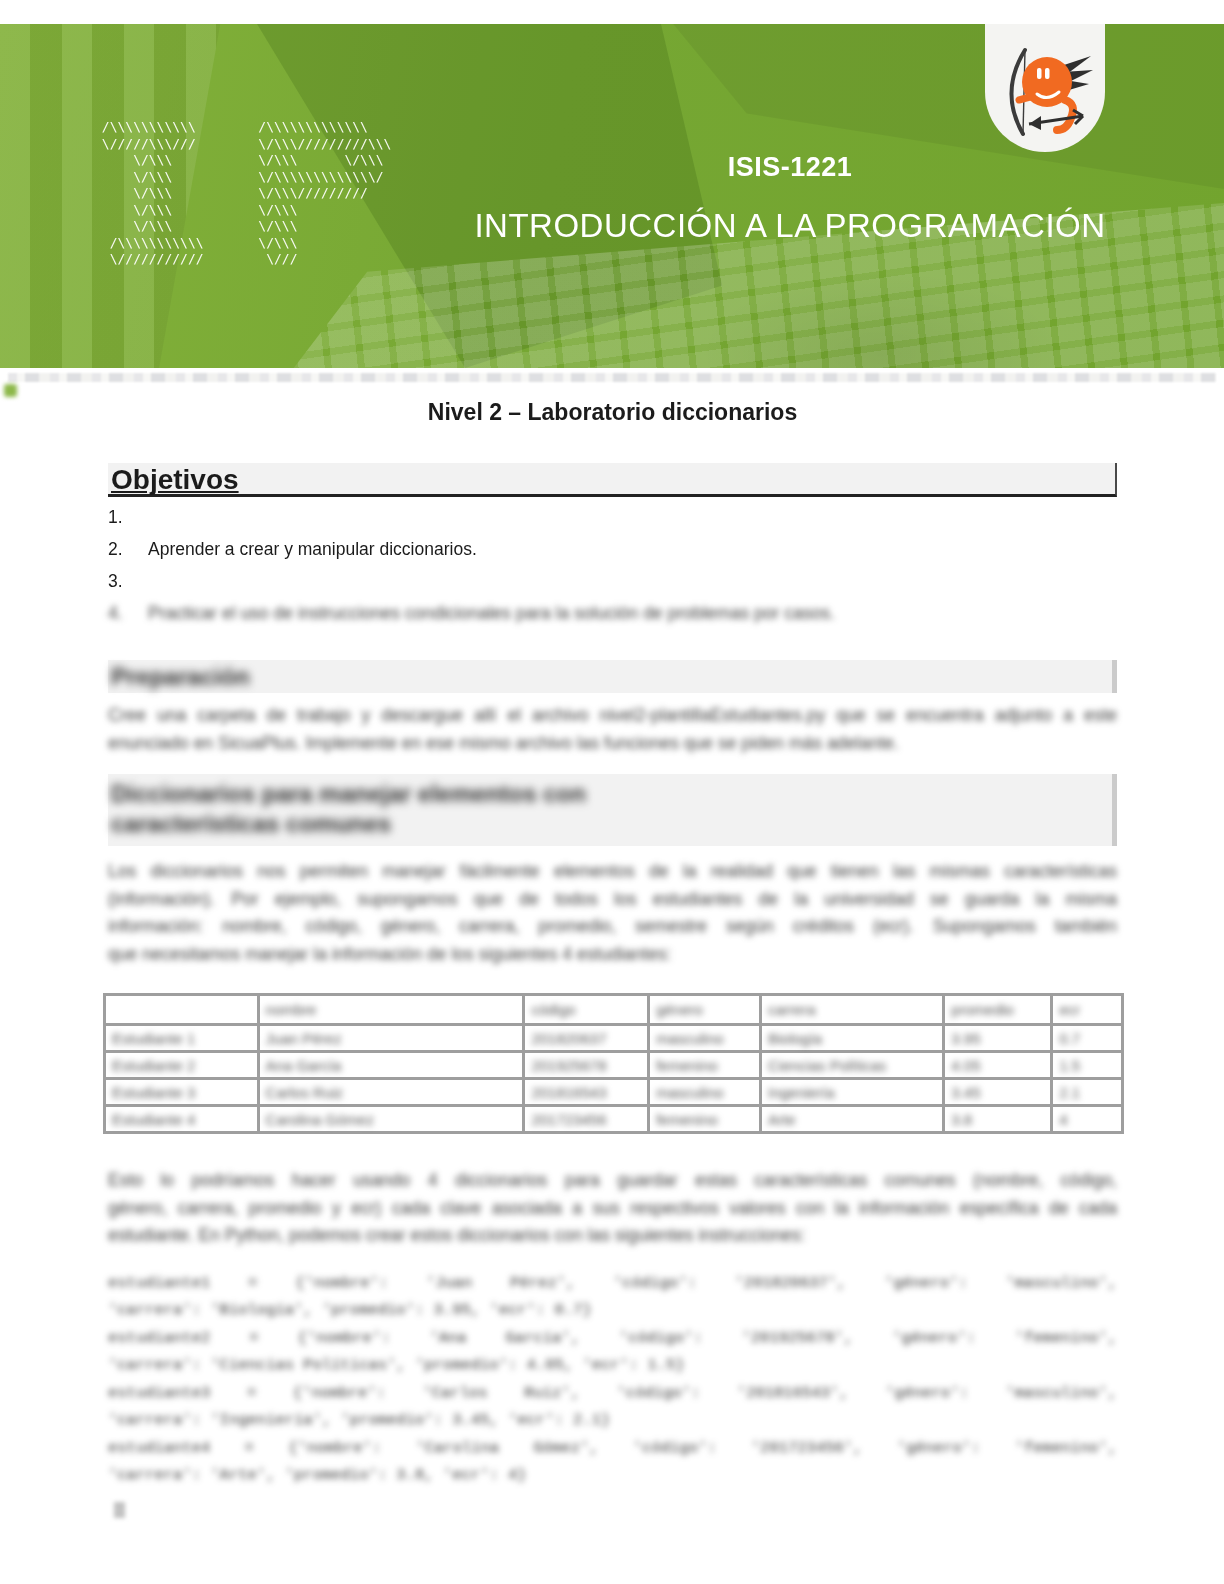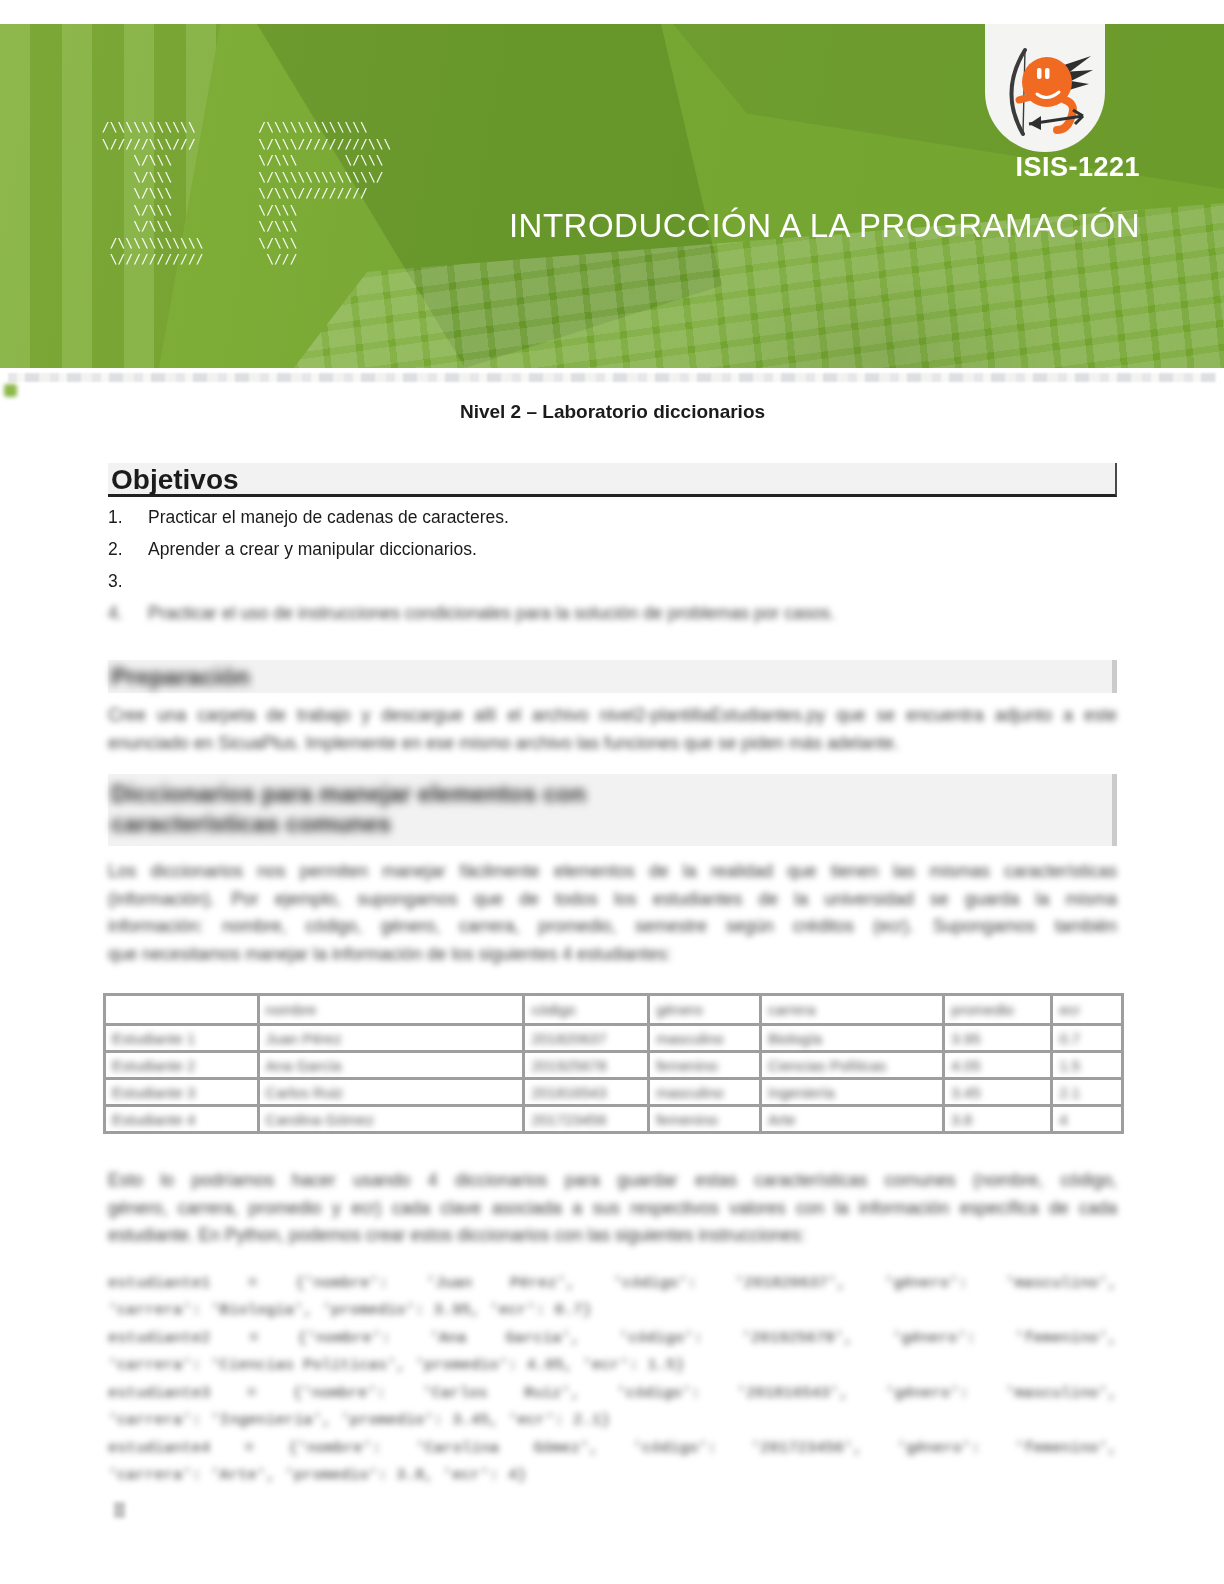--- a/index.html
+++ b/index.html
@@ -16,43 +16,43 @@
   .ph-topright { background:rgba(0,0,0,.055); clip-path:polygon(55% 0,100% 0,100% 48%,61% 26%); }
   .ph-keys { clip-path:polygon(30% 72%,100% 52%,100% 100%,24% 100%);
              background-image:
                repeating-linear-gradient(84deg, rgba(255,255,255,.13) 0 26px, rgba(255,255,255,0) 26px 33px),
                repeating-linear-gradient(-8deg, rgba(255,255,255,.10) 0 17px, rgba(255,255,255,0) 17px 24px); }
   .ph-hand { background:radial-gradient(ellipse 260px 120px at 72% 96%, rgba(0,0,0,.07), rgba(0,0,0,0) 70%); }
 
   .ascii-logo { position:absolute; left:94px; top:95px; font-family:"DejaVu Sans Mono", monospace;
                 font-size:13px; line-height:16.5px; color:rgba(255,255,255,.95); white-space:pre; }
 
-  .banner-text { position:absolute; left:440px; top:128px; width:700px; text-align:right; color:#ffffff; }
+  .banner-text { position:absolute; left:440px; top:128px; width:700px; text-align:center; color:#ffffff; }
   .course-code { font-size:27px; font-weight:bold; letter-spacing:.5px; }
   .course-title { margin-top:24px; font-size:33px; font-weight:400; letter-spacing:.5px; white-space:nowrap; }
 
   .mascot-badge { position:absolute; left:985px; top:0; width:120px; height:128px;
                   background:#f4f4f2; border-radius:0 0 60px 60px; }
   .mascot-badge svg { position:absolute; left:10px; top:18px; }
 
   
   .pixel-strip { position:absolute; top:373px; left:8px; width:1208px; height:9px; opacity:.85;
                  background:repeating-linear-gradient(90deg,#e3e3e6 0 9px,#f6f6f4 9px 17px,#d9dadd 17px 31px,#f0f0ee 31px 42px);
                  filter:blur(1.2px); }
   .green-mark { position:absolute; left:4px; top:384px; width:13px; height:13px; background:#8db84a;
                 filter:blur(2px); border-radius:3px; }
 
   
   .content { position:absolute; left:108px; top:397px; width:1009px; color:#1b1b1b; }
-  .doc-title { font-size:19px; font-weight:bold; text-align:center; line-height:30px; }
+  .doc-title { font-size:23px; font-weight:bold; text-align:center; line-height:30px; }
 
   .section-bar { background:#f2f2f2; border-right:5px solid #cbcbcb; }
   .bar-obj { margin-top:36px; height:34px; line-height:34px; padding-left:3px;
              font-size:28px; font-weight:bold; background:#f2f2f2;
-             border-bottom:3px solid #222; border-right:2px solid #4a4a4a; }
+             border-bottom:3px solid #222; border-right:2px solid #4a4a4a;text-decoration:underline; }
   .bar-prep { margin-top:33px; height:33px; line-height:33px; padding-left:3px;
               font-size:24px; font-weight:bold; }
   .bar-dicc { margin-top:17px; padding:5px 0 7px 3px; font-size:24px; font-weight:bold; line-height:30px; }
 
   ol.objectives { list-style:none; margin-top:7px; font-size:17.5px; }
   ol.objectives li { display:flex; margin-bottom:5px; line-height:27px; }
   ol.objectives .num { width:40px; flex:0 0 40px; }
 
   .para { font-size:17.5px; line-height:27.5px; }
   .p1 { margin-top:9px; }
@@ -135,21 +135,20 @@
 
   <div class="content">
 
     <div class="doc-title">Nivel 2 – Laboratorio diccionarios</div>
 
     <div class="bar-obj">Objetivos</div>
 
     <ol class="objectives">
       <li>
         <span class="num">1.</span>
-        <span>Practicar el manejo de cadenas de caracteres.</span>
       </li>
       <li>
         <span class="num">2.</span>
         <span>Aprender a crear y manipular diccionarios.</span>
       </li>
       <li>
         <span class="num">3.</span>
         <span>
         </span>
       </li>

